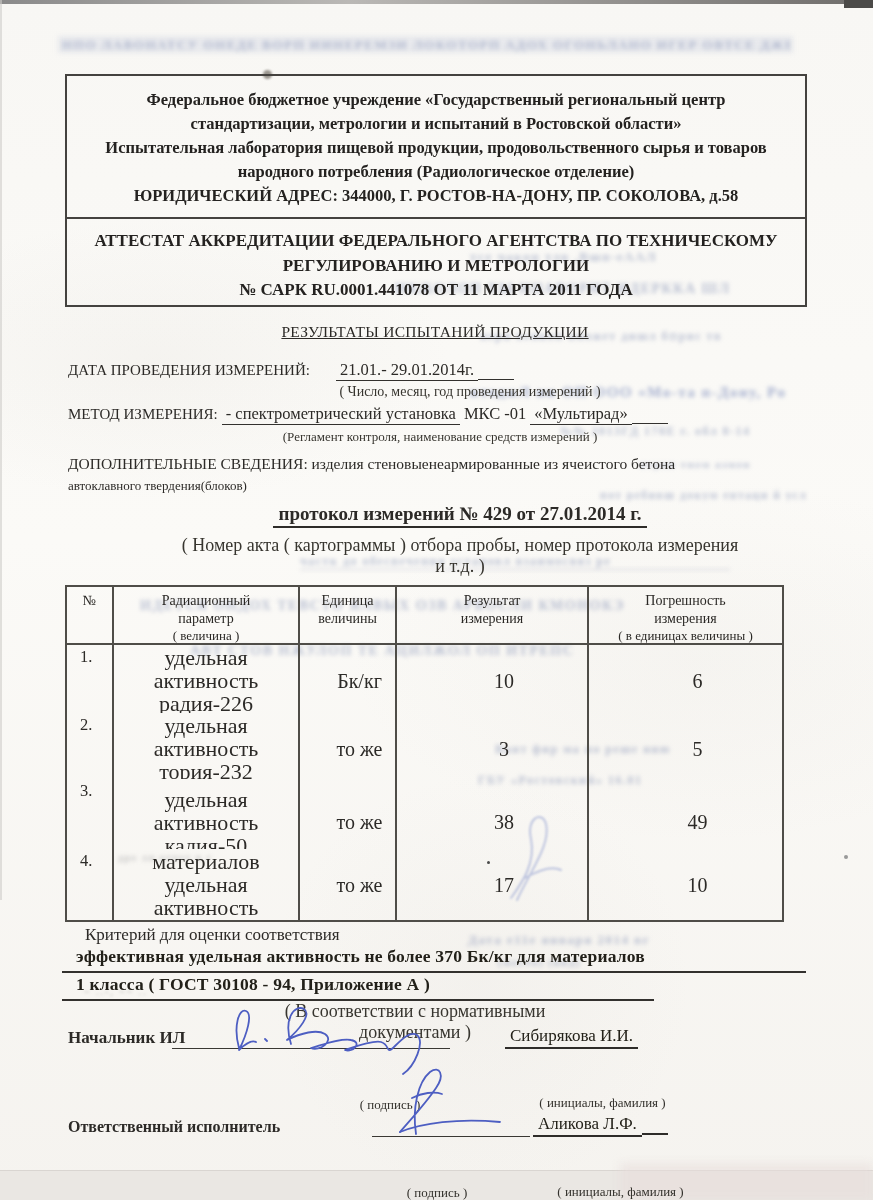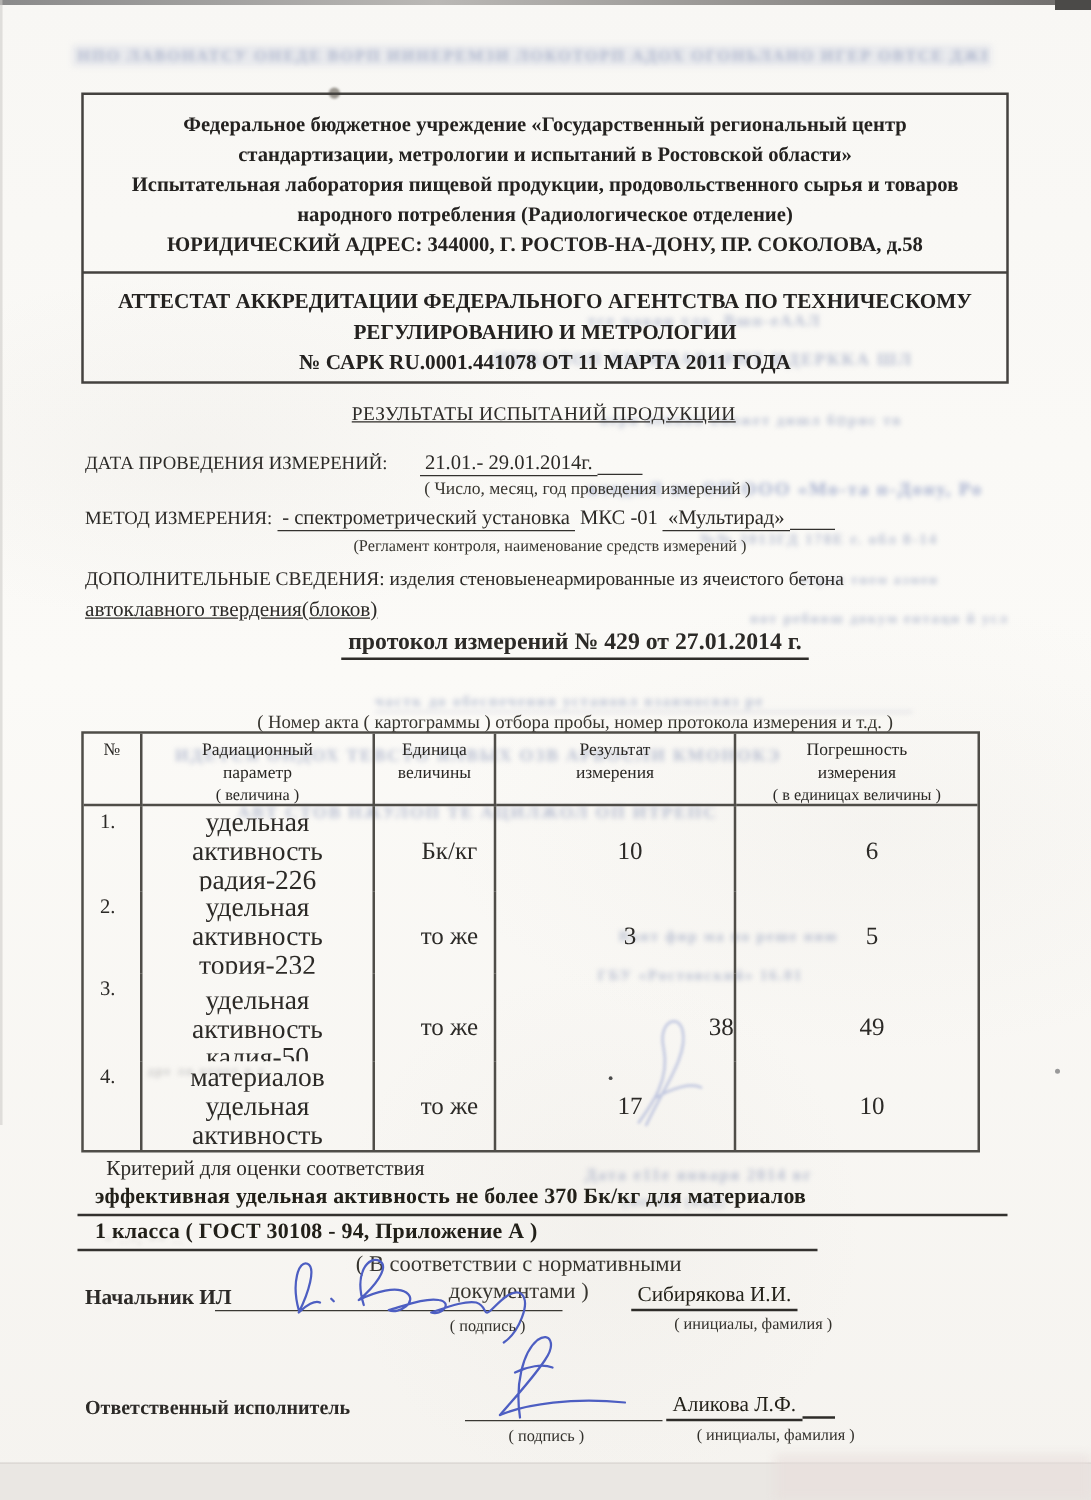--- a/index.html
+++ b/index.html
@@ -59,21 +59,21 @@
   .td-param{font-size:22px;line-height:23px;text-align:center;padding-top:1px;}
   .td-val{font-size:20px;text-align:center;padding-top:25px;padding-left:24px;}
 
   
   .crit-line{border-bottom:2px solid #33312e;font-weight:bold;font-size:17.5px;letter-spacing:.2px;color:#222019;padding:0 0 4px 14px;}
 
   
   .sigline{border-bottom:1.5px solid #3a3833;height:0;}
   .signame{font-size:17px;font-weight:normal;color:#232119;}
   .signame .ul{border-bottom:2px solid #2e2c29;padding:0 5px 2px 5px;}
-  .sigcap{font-size:13px;color:#33312c;text-align:center;}
+  .sigcap{font-size:13px;color:#33312c;text-align:center;margin-top:44px;}
   svg.sig{overflow:visible;}
   svg.sig path{fill:none;stroke:#4d5ec2;stroke-width:1.8;stroke-linecap:round;stroke-linejoin:round;}
 
   
   .ghost{color:rgba(122,135,176,.5);font-weight:bold;filter:blur(2px);letter-spacing:1.5px;white-space:nowrap;overflow:hidden;pointer-events:none;}
   .ghost-band{background:rgba(190,197,220,.28);filter:blur(2.5px);}
   .pencil{color:rgba(110,110,110,.45);filter:blur(1.5px);letter-spacing:2px;white-space:nowrap;}
   svg.ghostsig{overflow:visible;filter:blur(1.2px);opacity:.4;}
   svg.ghostsig path{fill:none;stroke:#6b7ec4;stroke-width:2;stroke-linecap:round;}
 
@@ -147,26 +147,26 @@
     <span class="val ul">- спектрометрический  установка</span>
     <span class="val">МКС -01</span>
     <span class="val ul">«Мультирад»</span><span class="ulx"></span>
   </div>
   <div class="abs cap ctr" style="left:160px;top:429px;width:560px;font-size:13px;">(Регламент контроля, наименование средств измерений )</div>
 
   <div class="abs nw" style="left:68px;top:455px;font-size:15.5px;">
     <span>ДОПОЛНИТЕЛЬНЫЕ СВЕДЕНИЯ:</span>
     <span>изделия стеновыенеармированные из ячеистого бетона</span>
   </div>
-  <div class="abs" style="left:68px;top:478px;font-size:17px;text-decoration:underline;">автоклавного твердения(блоков)</div>
+  <div class="abs" style="left:68px;top:478px;font-size:13px;">автоклавного твердения(блоков)</div>
 
   <div class="abs protocol ctr" style="left:120px;top:503px;width:680px;">
     <span>протокол измерений №  429 от 27.01.2014 г.</span>
   </div>
-  <div class="abs cap ctr" style="left:180px;top:570px;width:560px;font-size:15px;">( Номер акта ( картограммы ) отбора пробы, номер протокола измерения и т.д. )</div>
+  <div class="abs cap ctr" style="left:180px;top:535px;width:560px;font-size:18px;">( Номер акта ( картограммы ) отбора пробы, номер протокола измерения и т.д. )</div>
 
   <div class="abs tbl">
 
     <div class="cell th"><span>№</span></div>
     <div class="cell th">
       <div>Радиационный</div>
       <div>параметр</div>
       <div class="cap2">( величина )</div>
     </div>
     <div class="cell th">
@@ -200,21 +200,21 @@
     <div class="cell td-val">то же</div>
     <div class="cell td-val">3</div>
     <div class="cell td-val last">5</div>
 
     <div class="cell td-num">3.</div>
     <div class="cell td-param" style="padding-top:9px;">
       <div>удельная активность</div>
         <div>калия-50</div>
     </div>
     <div class="cell td-val" style="padding-top:32px;">то же</div>
-    <div class="cell td-val" style="padding-top:32px;text-align:right;">38</div>
+    <div class="cell td-val" style="padding-top:32px;">38</div>
     <div class="cell td-val last" style="padding-top:32px;">49</div>
 
     <div class="cell td-num">4.</div>
     <div class="cell td-param">
       <div>материалов удельная</div>
         <div>активность</div>
     </div>
     <div class="cell td-val">то же</div>
     <div class="cell td-val">17</div>
     <div class="cell td-val last">10</div>

